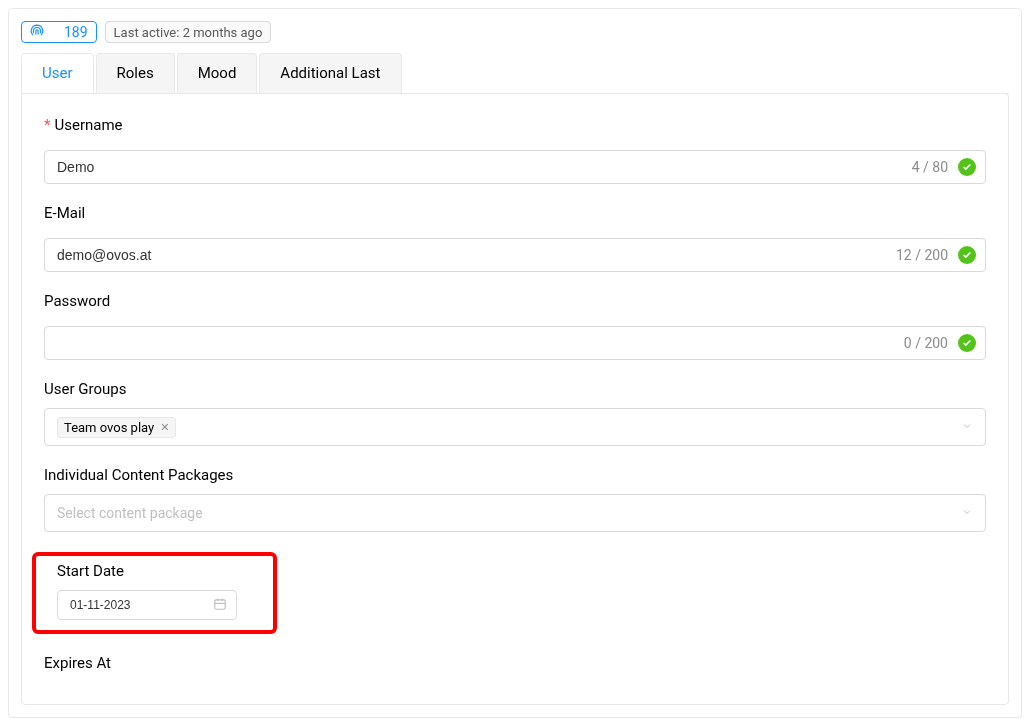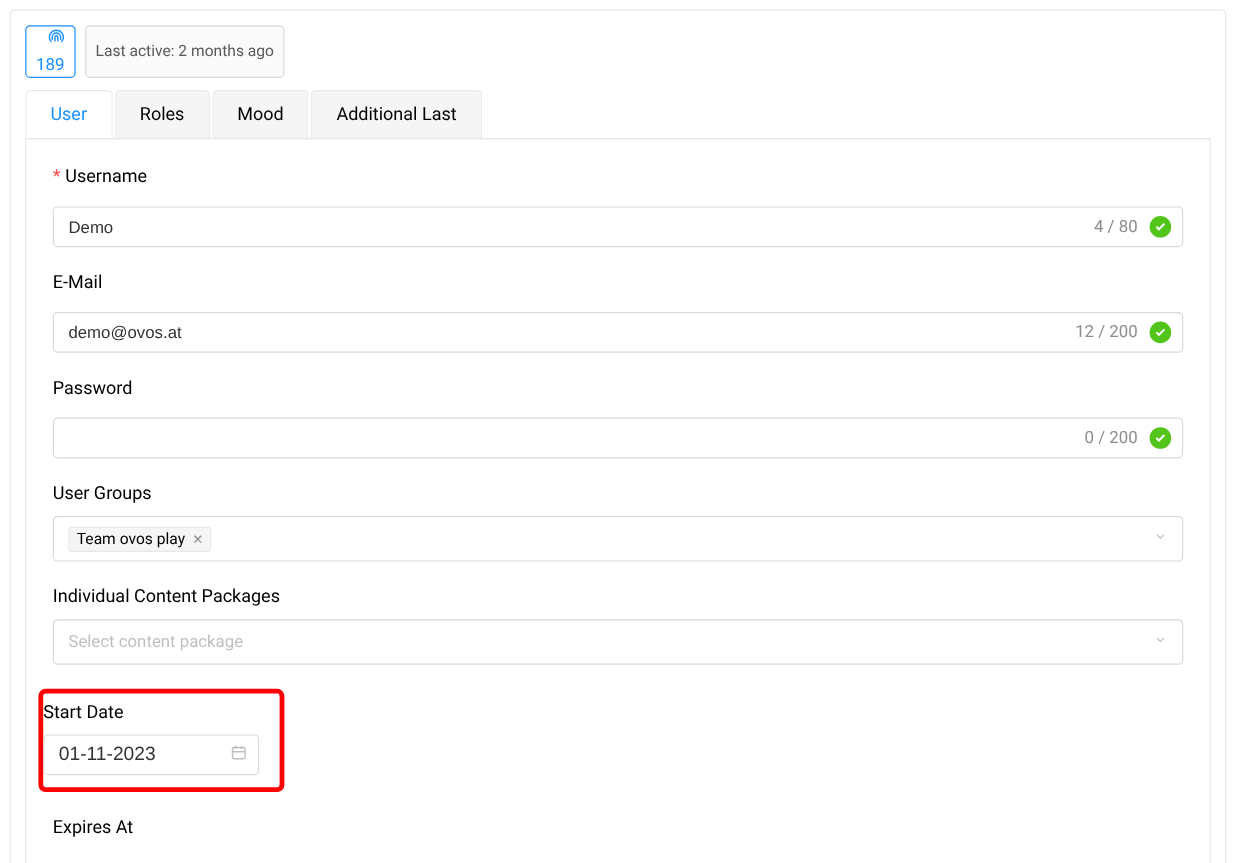--- a/index.html
+++ b/index.html
@@ -19,29 +19,28 @@
       border-radius: 4px;
       padding: 12px 12px 0 12px;
     }
     .header-row {
       display: flex;
       gap: 8px;
       margin-bottom: 10px;
     }
     .badge-189 {
       display: inline-flex;
-      align-items: flex-end;
-      gap: 8px;
+      align-items: flex-start;
+      gap: 20px;
       border: 1px solid #1890ff;
       border-radius: 4px;
       padding: 2px 8px;
       color: #1890ff;
       font-size: 14px;
       background: #fff;
-      flex-direction: column;
     }
     .badge-icon {
       display: inline-flex;
       width: 14px;
       height: 14px;
       align-items: center;
       justify-content: center;
     }
     .last-active {
       display: inline-flex;
@@ -169,40 +168,40 @@
       margin: -2px 0;
     }
     .tag-close {
       color: #8c8c8c;
       font-size: 11px;
       cursor: pointer;
     }
     .highlight-box {
       border: 4px solid #ff0000;
       border-radius: 6px;
-      padding: 6px 8px 10px 0;
+      padding: 6px 8px 10px 21px;
       margin-left: -12px;
       display: inline-block;
-      width: 205px;
+      width: 245px;
     }
     .highlight-box .form-label {
       margin-bottom: 10px;
     }
     .date-input-wrapper {
       position: relative;
       display: inline-flex;
       align-items: center;
       width: 180px;
     }
     .date-input {
       width: 100%;
       padding: 7px 30px 7px 12px;
       border: 1px solid #d9d9d9;
       border-radius: 4px;
-      font-size: 16px;
+      font-size: 12px;
       color: #333;
     }
     .calendar-icon {
       position: absolute;
       right: 10px;
       color: #bfbfbf;
       pointer-events: none;
     }
   </style>
 </head>

